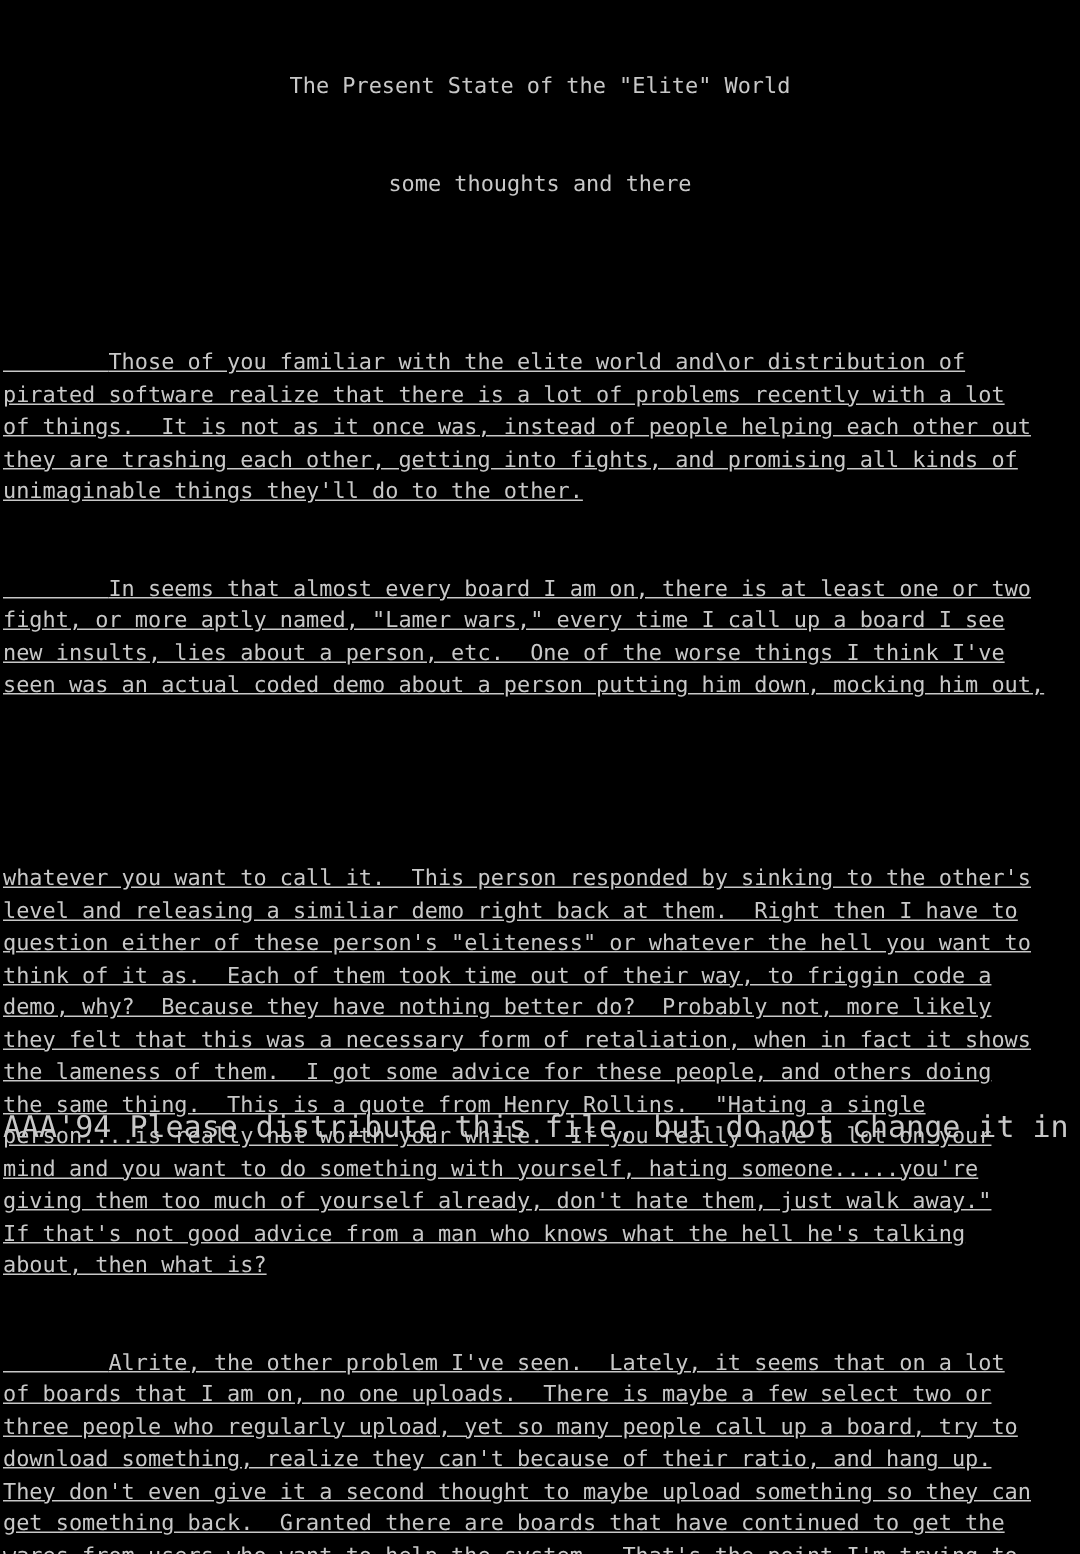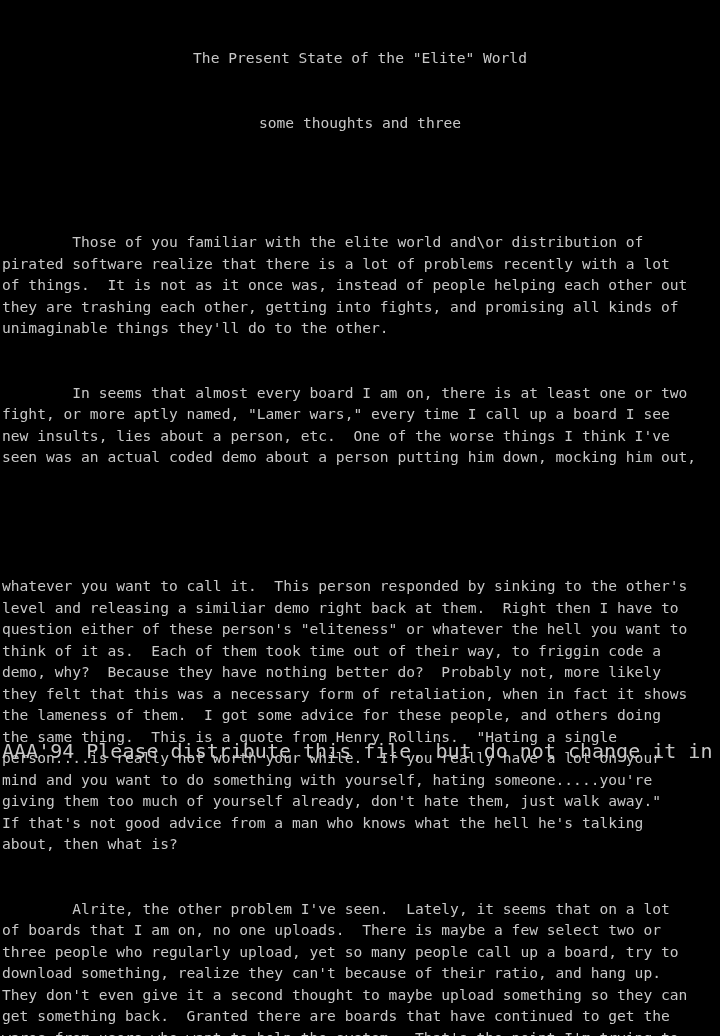--- a/index.html
+++ b/index.html
@@ -34,20 +34,21 @@
   .body-text {
     font-size: 14.6px;
     line-height: 21.5px;
     white-space: pre-wrap;
     padding: 0 2px 0 2px;
     margin-top: 12px;
   }
   .para {
     display: block;
     white-space: pre-wrap;
+    text-decoration: underline;
   }
   .spacer {
     display: block;
     height: 21.5px;
   }
   .footer {
     position: absolute;
     left: 2px;
     bottom: 6px;
     font-size: 20px;
@@ -55,21 +56,21 @@
     white-space: pre;
   }
 </style>
 </head>
 <body>
 
 <div id="doc">
 
   <div class="title-block">
     <span class="title-line">The Present State of the "Elite" World</span>
-    <span class="title-line">some thoughts and three</span>
+    <span class="title-line">some thoughts and there</span>
   </div>
 
   <div class="body-text">
     <span class="para">        Those of you familiar with the elite world and\or distribution of
 pirated software realize that there is a lot of problems recently with a lot
 of things.  It is not as it once was, instead of people helping each other out
 they are trashing each other, getting into fights, and promising all kinds of
 unimaginable things they'll do to the other.</span>
     <span class="para">        In seems that almost every board I am on, there is at least one or two
 fight, or more aptly named, "Lamer wars," every time I call up a board I see

